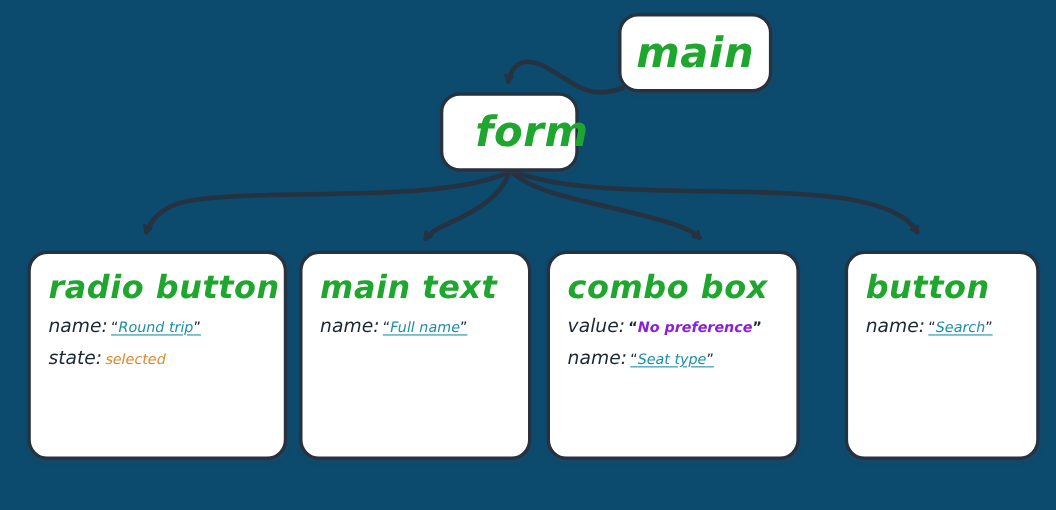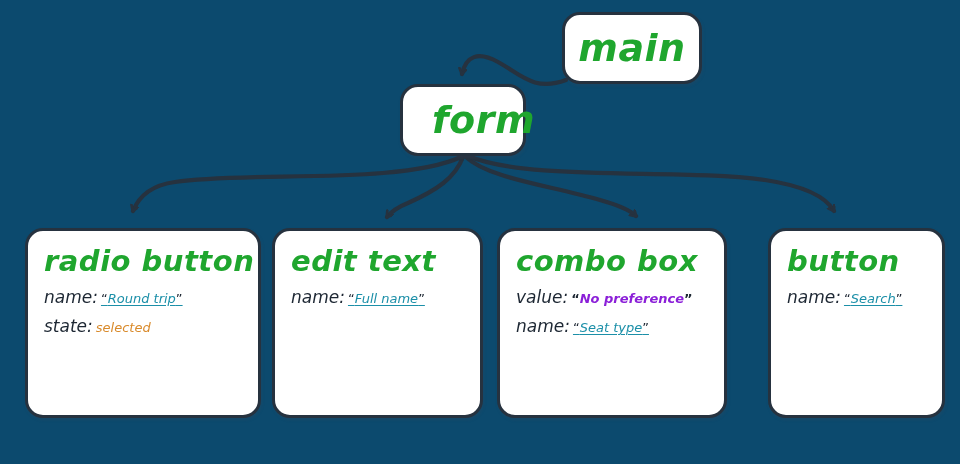--- a/index.html
+++ b/index.html
@@ -137,21 +137,21 @@
       <div class="prop-row">
         <span class="prop-key">name:</span><span class="prop-val v-name"><span class="q">“</span><span>Round trip</span><span class="q">”</span></span>
       </div>
       <div class="prop-row">
         <span class="prop-key">state:</span><span class="prop-val v-state">selected</span>
       </div>
     </div>
   </div>
 
   <div class="node leaf" style="left:272px; top:228px; width:211px; height:190px;">
-    <span class="node-title">edit text</span>
+    <span class="node-title">main text</span>
     <div class="props">
       <div class="prop-row">
         <span class="prop-key">name:</span><span class="prop-val v-name"><span class="q">“</span><span>Full name</span><span class="q">”</span></span>
       </div>
     </div>
   </div>
 
   <div class="node leaf" style="left:497px; top:228px; width:230px; height:190px;">
     <span class="node-title">combo box</span>
     <div class="props">

